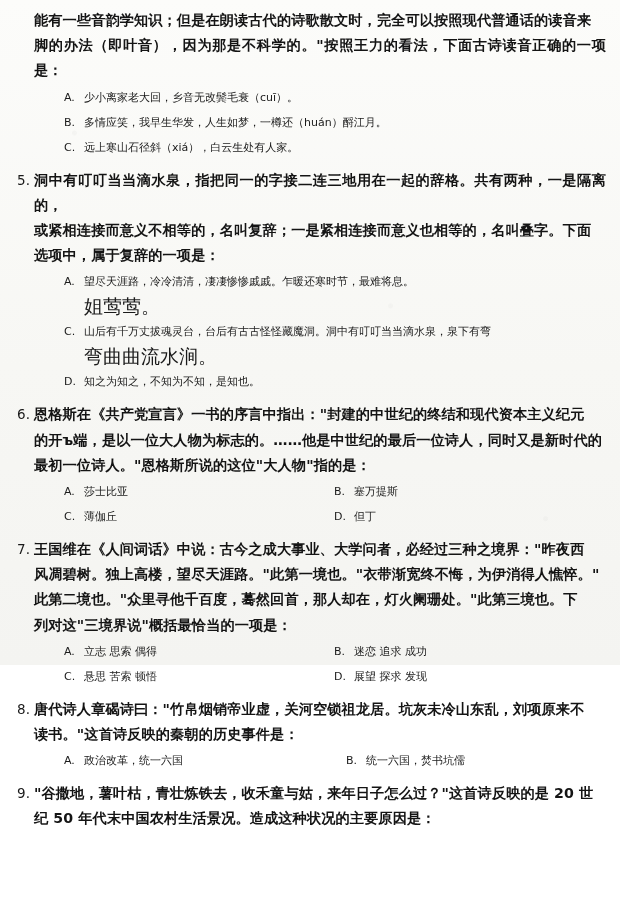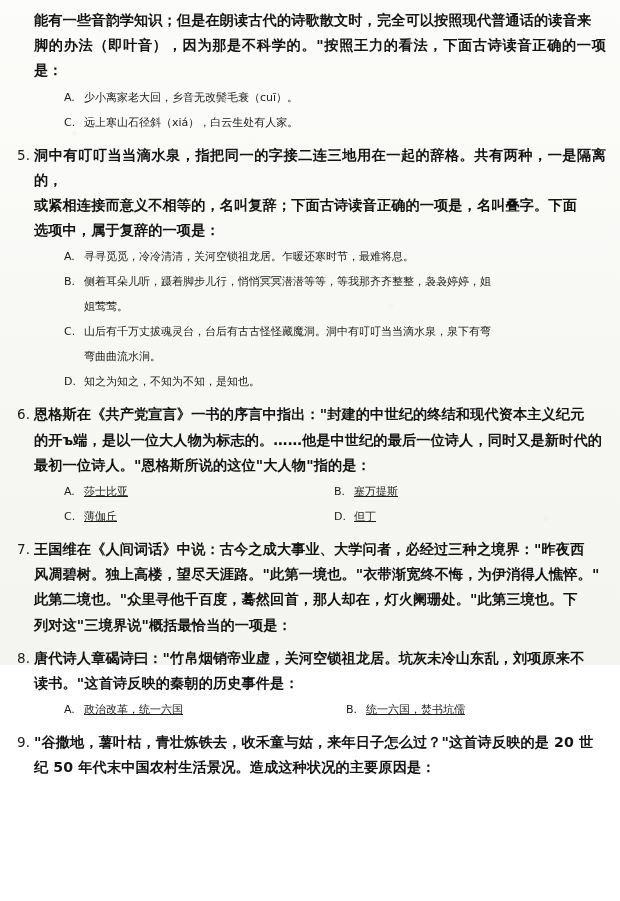--- a/index.html
+++ b/index.html
@@ -70,64 +70,63 @@
     min-width: 20px;
   }
   
   .optrow {
     display: flex;
     padding-left: 30px;
   }
   .optrow .opt {
     padding-left: 0;
     flex: 0 0 auto;
-    text-decoration: underline;
   }
   .optrow .opt.col1 { width: 250px; }
   .optrow .opt.col2 { width: 260px; margin-left: 20px; }
   .optrow.wide .opt.col1 { width: 262px; }
   .indent-cont {
     padding-left: 30px;
-    font-size: 11px;
+    font-size: 19px;
     line-height: 25px;
   }
   .sep { height: 6px; }
 </style>
 </head>
 <body>
 
 <div class="page">
 
   <div class="q">
     <div class="qnum"></div>
     <div class="qbody">
       <div class="stem">
         <div>能有一些音韵学知识；但是在朗读古代的诗歌散文时，完全可以按照现代普通话的读音来</div>
         <div>脚的办法（即叶音），因为那是不科学的。"按照王力的看法，下面古诗读音正确的一项是：</div>
       </div>
       <div class="opts">
         <div class="opt"><span class="lbl">A.</span><span>少小离家老大回，乡音无改鬓毛衰（cuī）。</span></div>
+        <div class="opt"><span class="lbl">B.</span><span>多情应笑，我早生华发，人生如梦，一樽还（huán）酹江月。</span></div>
         <div class="opt"><span class="lbl">C.</span><span>远上寒山石径斜（xiá），白云生处有人家。</span></div>
       </div>
     </div>
   </div>
 
   <div class="sep"></div>
 
   <div class="q">
     <div class="qnum">5.</div>
     <div class="qbody">
       <div class="stem">
         <div>洞中有叮叮当当滴水泉，指把同一的字接二连三地用在一起的辞格。共有两种，一是隔离的，</div>
-        <div>或紧相连接而意义不相等的，名叫复辞；下面古诗读音正确的一项是，名叫叠字。下面</div>
+        <div>或紧相连接而意义不相等的，名叫复辞；一是紧相连接而意义也相等的，名叫叠字。下面</div>
         <div>选项中，属于复辞的一项是：</div>
       </div>
       <div class="opts">
-        <div class="opt"><span class="lbl">A.</span><span>寻寻觅觅，冷冷清清，关河空锁祖龙居。乍暖还寒时节，最难将息。</span></div>
-        <div class="opt"><span class="lbl">B.</span><span>侧着耳朵儿听，蹑着脚步儿行，悄悄冥冥潜潜等等，等我那齐齐整整，袅袅婷婷，姐</span></div>
+        <div class="opt"><span class="lbl">A.</span><span>望尽天涯路，冷冷清清，凄凄惨惨戚戚。乍暖还寒时节，最难将息。</span></div>
         <div class="indent-cont" style="padding-left:50px;">姐莺莺。</div>
         <div class="opt"><span class="lbl">C.</span><span>山后有千万丈拔魂灵台，台后有古古怪怪藏魔洞。洞中有叮叮当当滴水泉，泉下有弯</span></div>
         <div class="indent-cont" style="padding-left:50px;">弯曲曲流水涧。</div>
         <div class="opt"><span class="lbl">D.</span><span>知之为知之，不知为不知，是知也。</span></div>
       </div>
     </div>
   </div>
 
   <div class="sep"></div>
 
@@ -156,20 +155,30 @@
 
   <div class="q">
     <div class="qnum">7.</div>
     <div class="qbody">
       <div class="stem">
         <div>王国维在《人间词话》中说：古今之成大事业、大学问者，必经过三种之境界："昨夜西</div>
         <div>风凋碧树。独上高楼，望尽天涯路。"此第一境也。"衣带渐宽终不悔，为伊消得人憔悴。"</div>
         <div>此第二境也。"众里寻他千百度，蓦然回首，那人却在，灯火阑珊处。"此第三境也。下</div>
         <div>列对这"三境界说"概括最恰当的一项是：</div>
       </div>
+      <div class="opts">
+        <div class="optrow">
+          <div class="opt col1"><span class="lbl">A.</span><span>立志    思索    偶得</span></div>
+          <div class="opt col2"><span class="lbl">B.</span><span>迷恋    追求    成功</span></div>
+        </div>
+        <div class="optrow">
+          <div class="opt col1"><span class="lbl">C.</span><span>悬思    苦索    顿悟</span></div>
+          <div class="opt col2"><span class="lbl">D.</span><span>展望    探求    发现</span></div>
+        </div>
+      </div>
     </div>
   </div>
 
   <div class="sep"></div>
 
   <div class="q">
     <div class="qnum">8.</div>
     <div class="qbody">
       <div class="stem">
         <div>唐代诗人章碣诗曰："竹帛烟销帝业虚，关河空锁祖龙居。坑灰未冷山东乱，刘项原来不</div>

